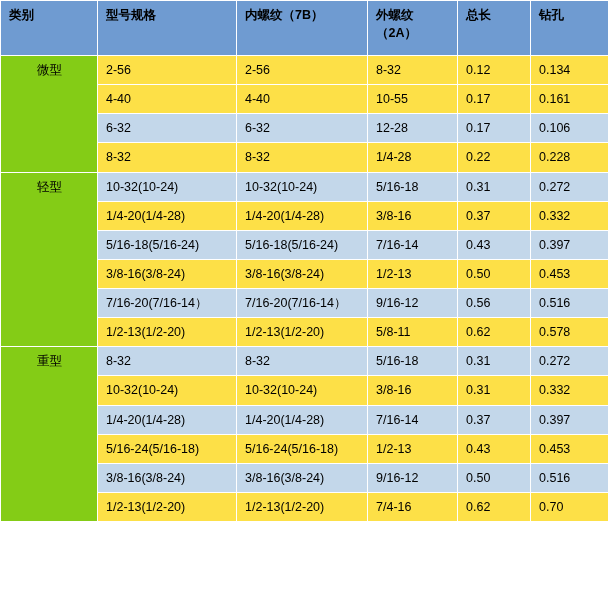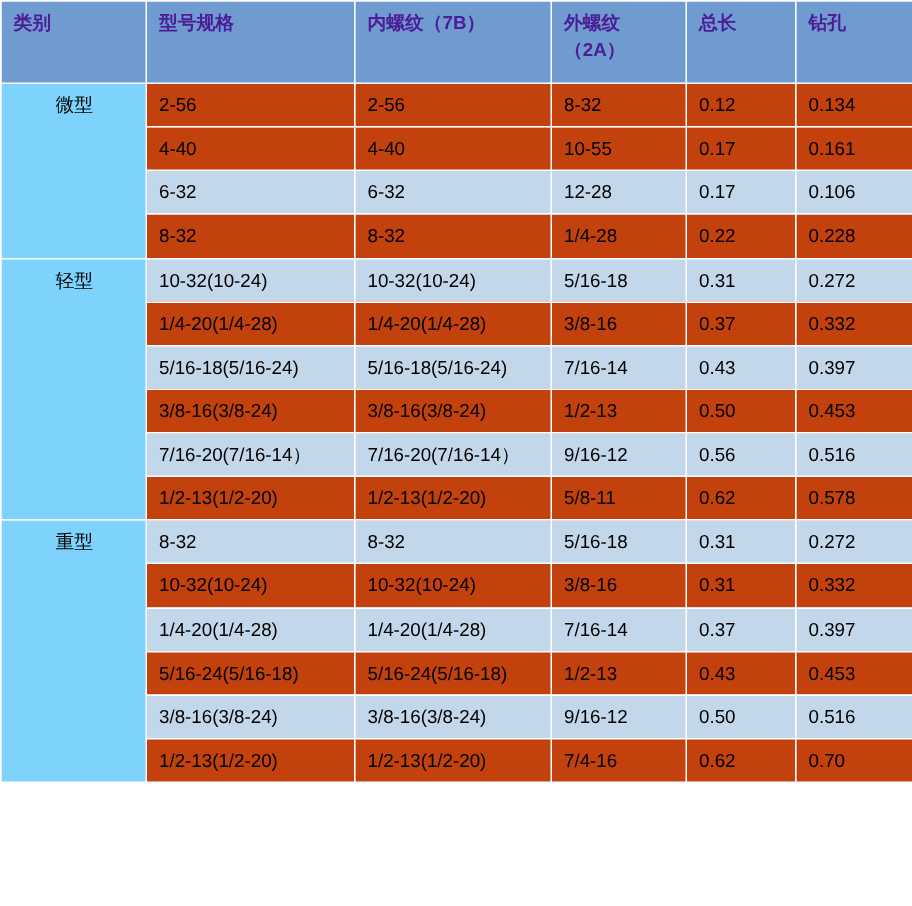--- a/index.html
+++ b/index.html
@@ -30,39 +30,39 @@
   table.spec-table th,
   table.spec-table td {
     border: 1px solid #ffffff;
     padding: 5px 7px 5px 8px;
     vertical-align: top;
     line-height: 1.45;
     word-wrap: break-word;
   }
   thead th {
     background: #6f9bd1;
-    color: #4c1d95;
+    color: #000000;
     font-weight: bold;
     text-align: left;
     height: 44px;
     vertical-align: top;
   }
   td.cat {
-    background: #7dd3fc;
+    background: #84cc16;
     font-weight: normal;
     text-align: center;
     vertical-align: top;
     padding-top: 6px;
   }
   td.cat .cat-inner {
     display: block;
     line-height: 1.5;
   }
   td.light {
-    background: #c2410c;
+    background: #fde047;
     margin-left: 14px;
   }
   td.dark {
     background: #c3d7ea;
     margin-left: 24px;
   }
 </style>
 </head>
 <body>
 

